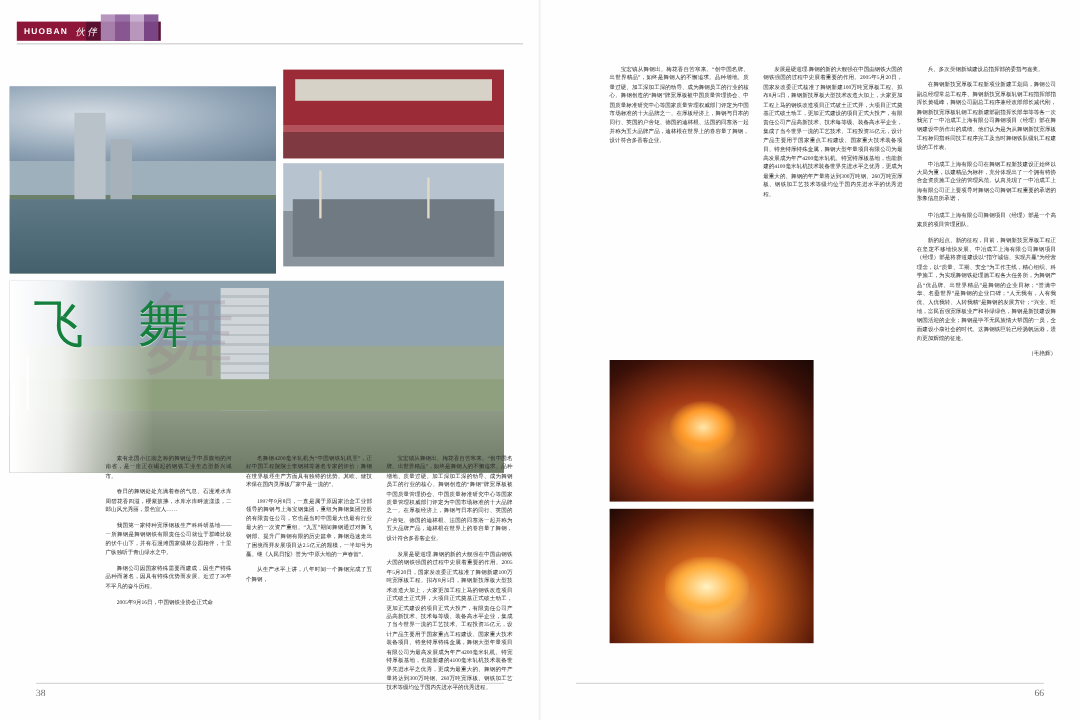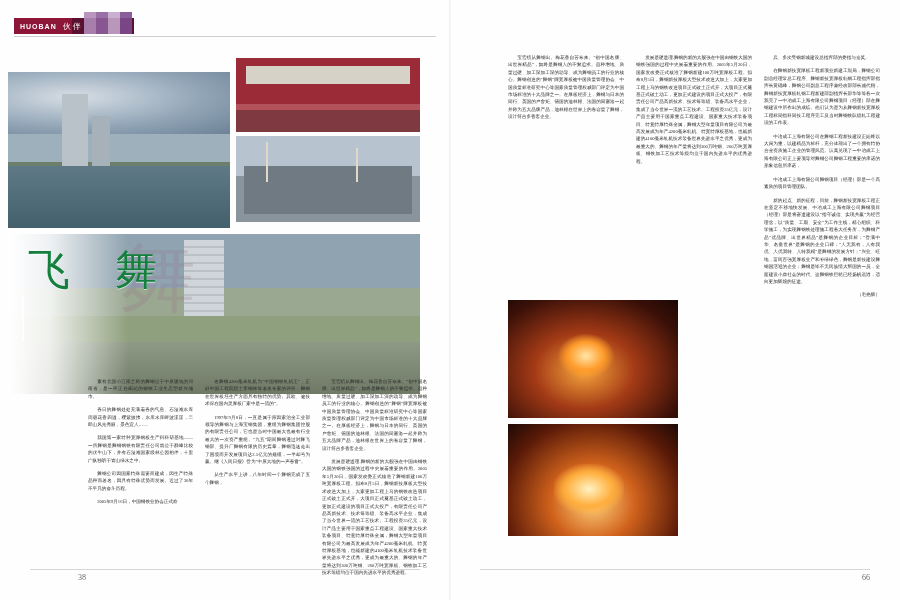--- a/index.html
+++ b/index.html
@@ -28,21 +28,21 @@
     position:absolute;left:14px;top:18px;
     width:120px;height:16px;
     background:linear-gradient(90deg,#8d1538 0%, #8d1538 48%, #5a1030 48%, #5a1030 100%);
     display:flex;align-items:center;
   }
   .hdr-label{
     color:#fff;font-size:7px;letter-spacing:1px;
     padding-left:6px;font-weight:bold;
   }
   .hdr-cn{
-    color:#fff;font-size:8px;padding-left:6px;letter-spacing:2px;
+    color:#fff;font-size:8px;padding-left:6px;letter-spacing:2px;font-style:italic;
   }
   .hdr-checks{
     position:absolute;left:84px;top:12px;
     width:48px;height:22px;
     background:
       linear-gradient(90deg,#b08ab8 0 25%, #8d5f9c 25% 50%, #c3a6cb 50% 75%, #7d4c8e 75% 100%);
     opacity:.9;
   }
   .hdr-rule{
     position:absolute;left:14px;top:36px;width:422px;height:1px;background:#cfcfcf;
@@ -139,21 +139,21 @@
   .right-cols .col.c2{ }
   .right-cols .col.c3{ }
 
   
   .imgspacer{display:block;height:246px;}
 
   
   .folio{
     position:absolute;bottom:18px;
     font-family:"Liberation Serif", serif;
-    font-size:8px;color:#6a6a6a;margin-left:48px;
+    font-size:8px;color:#6a6a6a;
   }
   .folio.l{left:30px;}
   .folio.r{right:30px;}
   .folio-rule{position:absolute;bottom:30px;height:1px;background:#d6d6d6;}
   .folio-rule.l{left:30px;width:390px;}
   .folio-rule.r{right:30px;width:390px;}
 
   .gutter{
     position:absolute;left:449px;top:0;width:2px;height:600px;
     background:linear-gradient(90deg, rgba(0,0,0,.07), rgba(0,0,0,.02));

